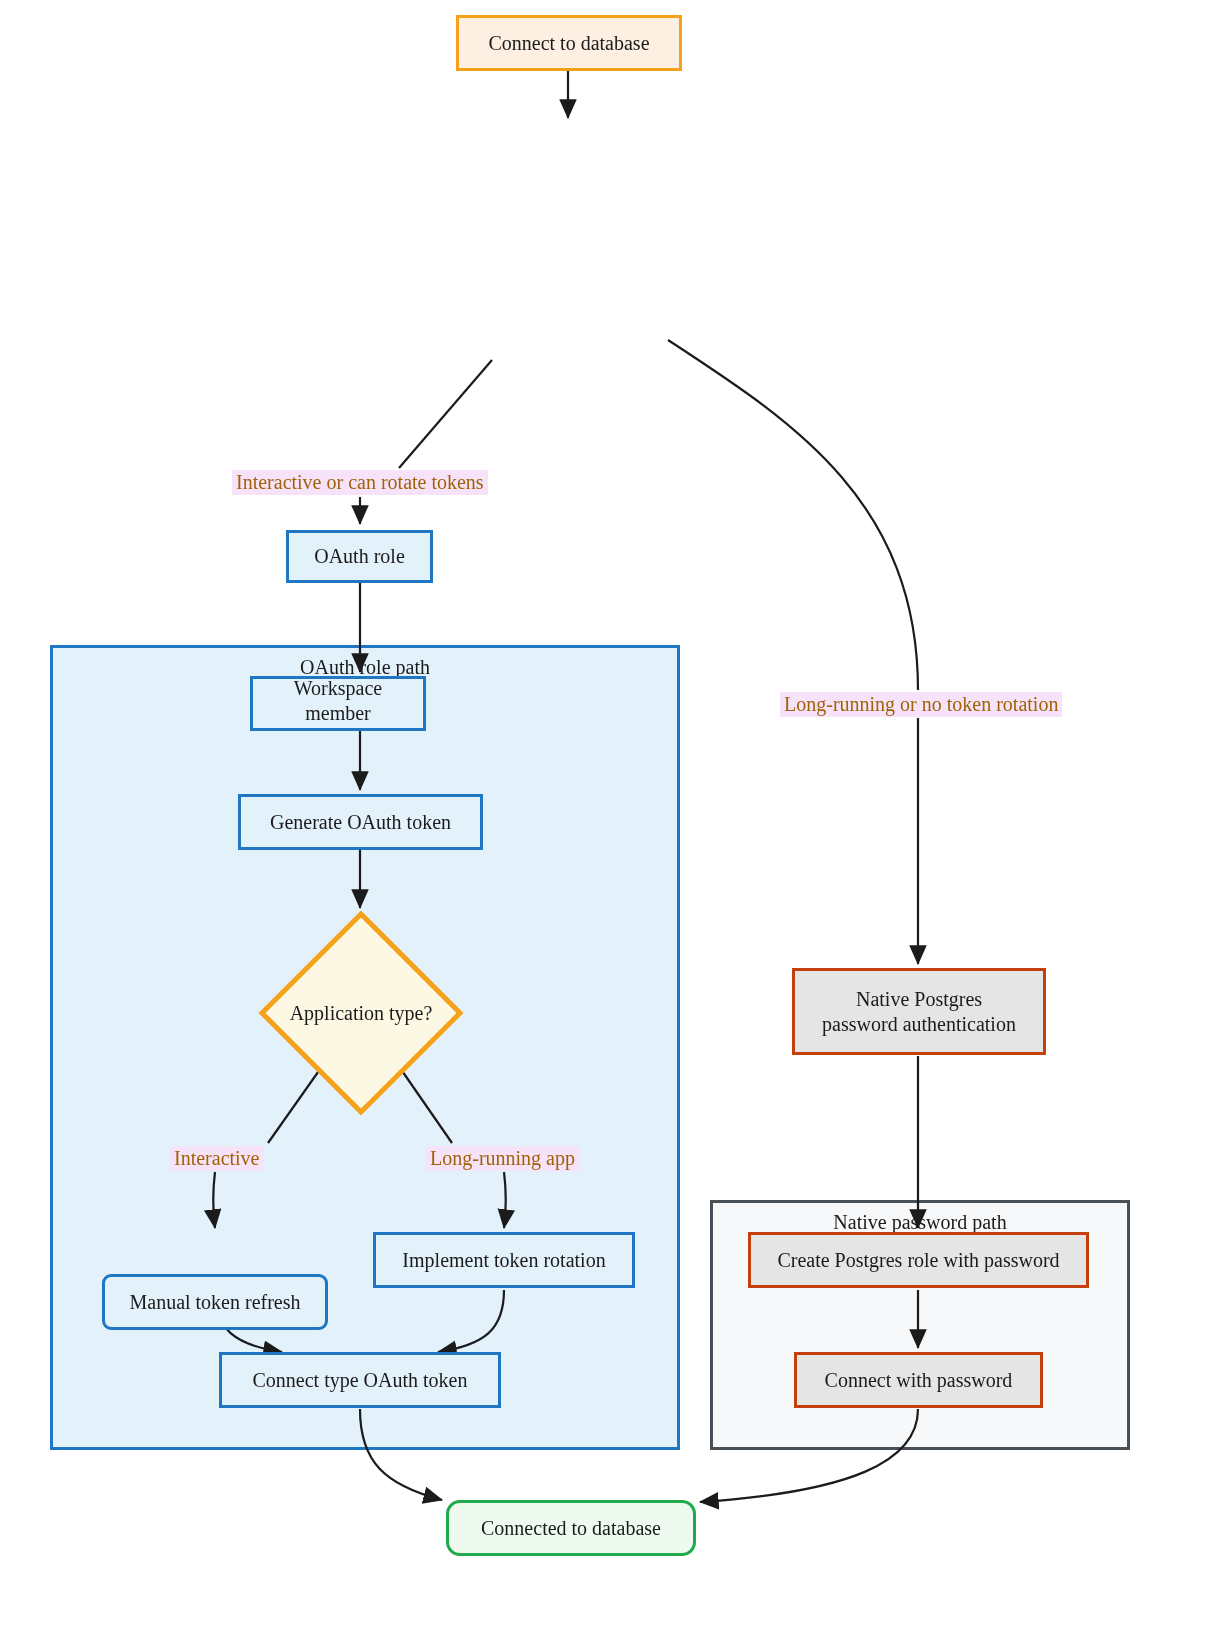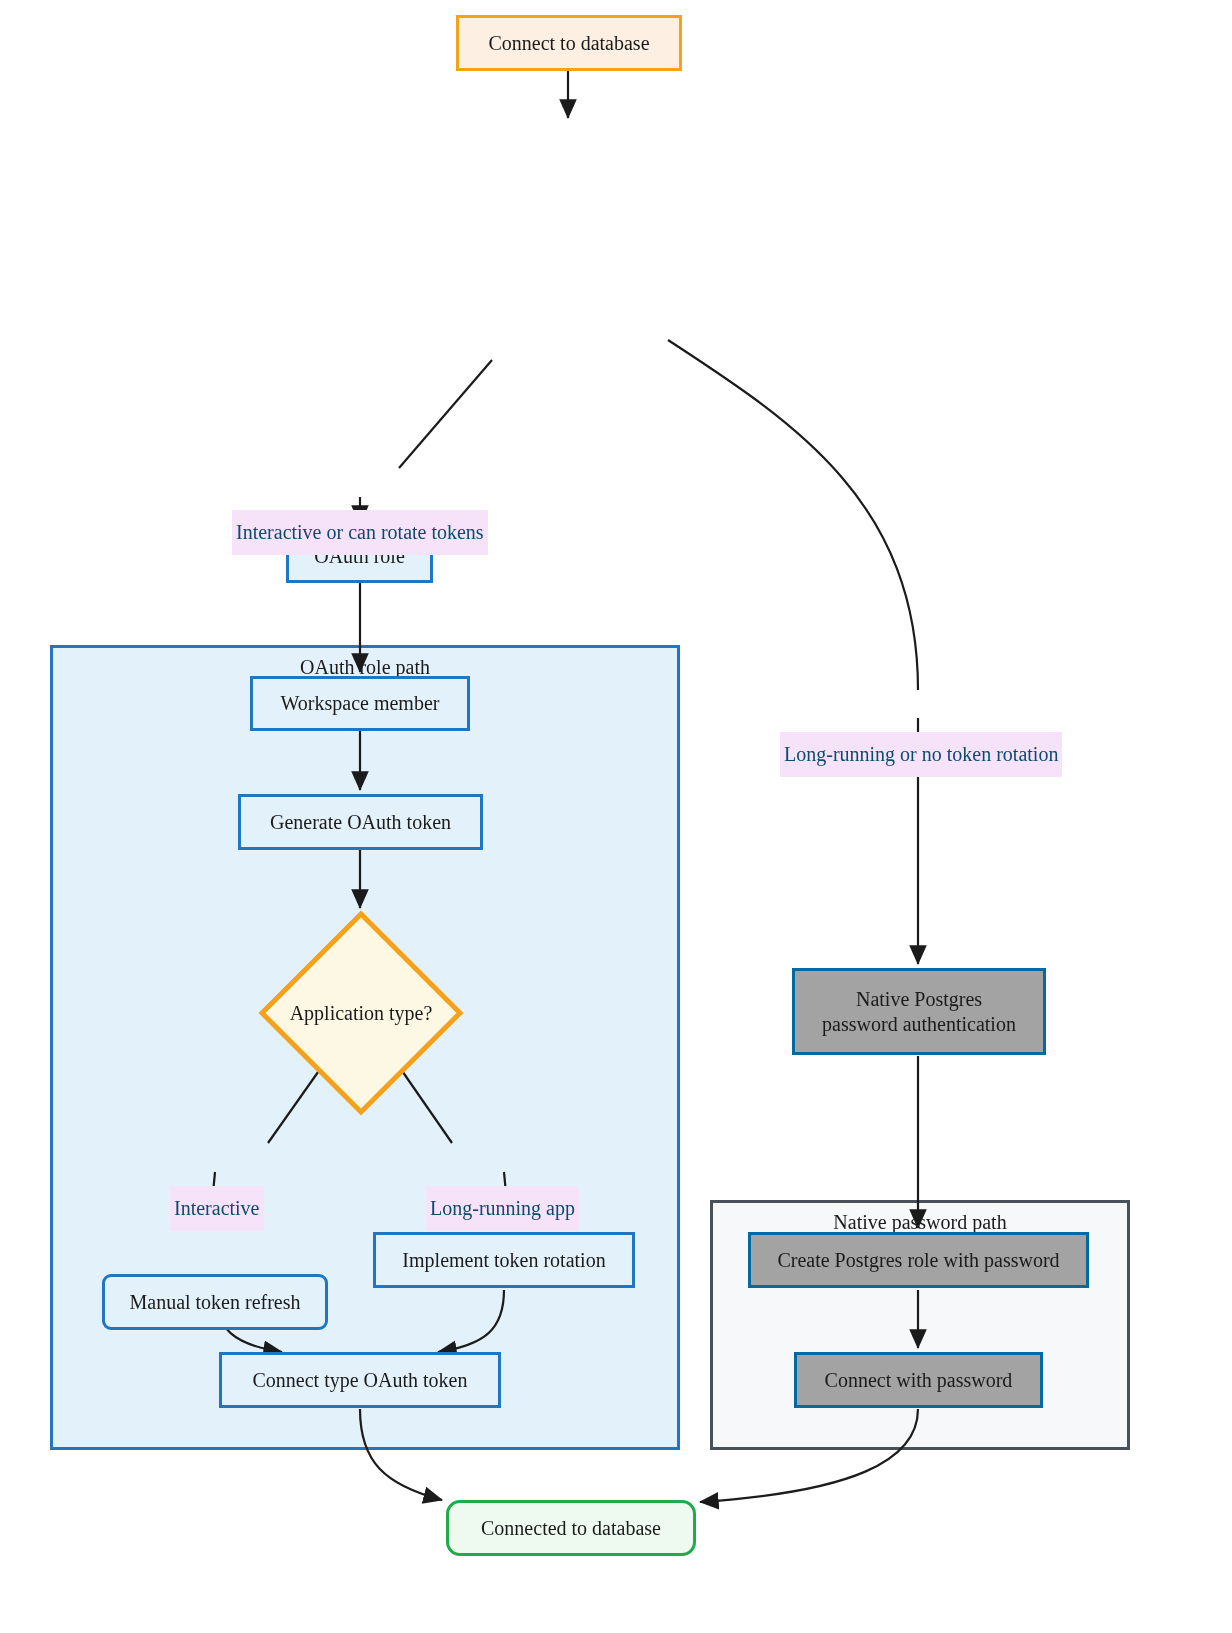--- a/index.html
+++ b/index.html
@@ -43,22 +43,22 @@
   
   .n-start {
     background: #fdf0e3;
     border: 3px solid #f5a11a;
   }
   .n-blue {
     background: #e3f1fb;
     border: 3px solid #1f76c2;
   }
   .n-gray {
-    background: #a3a3a3;
-    border: 3px solid #0369a1;
+    background: #e5e5e5;
+    border: 3px solid #c2410c;
   }
   .n-end {
     background: #eefaf0;
     border: 3px solid #1faa4b;
   }
 
   .diamond {
     position: absolute;
     z-index: 3;
   }
@@ -96,26 +96,25 @@
     width: 100%;
     text-align: center;
     font-size: 20px;
     color: #1b1b1b;
     z-index: 4;
   }
 
   .edge-label {
     position: absolute;
     background: #f7e3f9;
-    color: #0c4a6e;
-    font-size: 20px;
-    padding: 11px 4px;
+    color: #a16207;
+    font-size: 20px;
+    padding: 1px 4px;
     white-space: nowrap;
     z-index: 4;
-    margin-top: 40px;
   }
 </style>
 </head>
 <body>
 
 <div id="diagram-root">
 
   <svg class="layer edges" viewBox="0 0 1232 1633">
     <defs>
       <marker id="arrow" markerWidth="11" markerHeight="11" refX="8.5" refY="4" orient="auto" markerUnits="strokeWidth">
@@ -172,21 +171,21 @@
 
 
   <div class="edge-label" style="left:232px; top:470px;">Interactive or can rotate tokens</div>
 
   <div class="edge-label" style="left:780px; top:692px;">Long-running or no token rotation</div>
 
   <div class="node n-blue" style="left:286px; top:530px; width:147px; height:53px;">
     <span>OAuth role</span>
   </div>
 
-  <div class="node n-blue" style="left:250px; top:676px; width:220px; height:55px;">
+  <div class="node n-blue" style="left:250px; top:676px; width:176px; height:55px;align-items:flex-end;">
     <span>Workspace member</span>
   </div>
 
   <div class="node n-blue" style="left:238px; top:794px; width:245px; height:56px;">
     <span>Generate OAuth token</span>
   </div>
 
   <div class="diamond" style="left:258px; top:910px; width:206px; height:206px;">
     <svg width="206" height="206" viewBox="0 0 206 206">
       <polygon points="103,4 202,103 103,202 4,103" fill="#fdf8e3" stroke="#f5a11a" stroke-width="5"></polygon>

